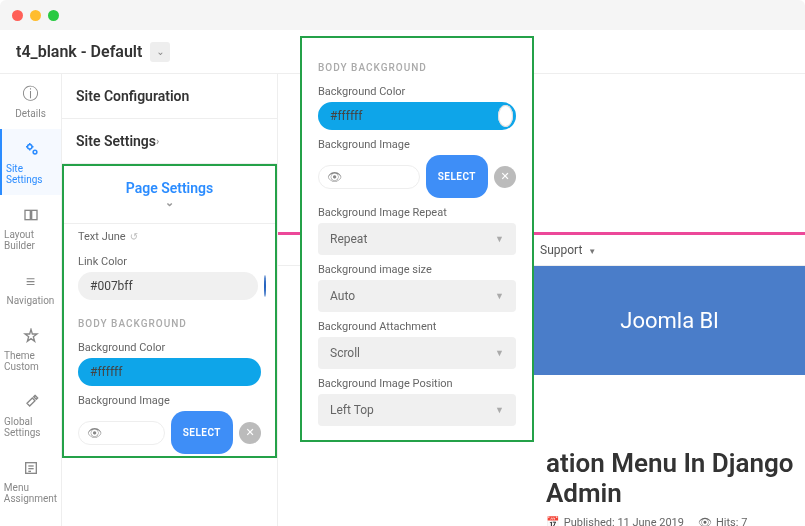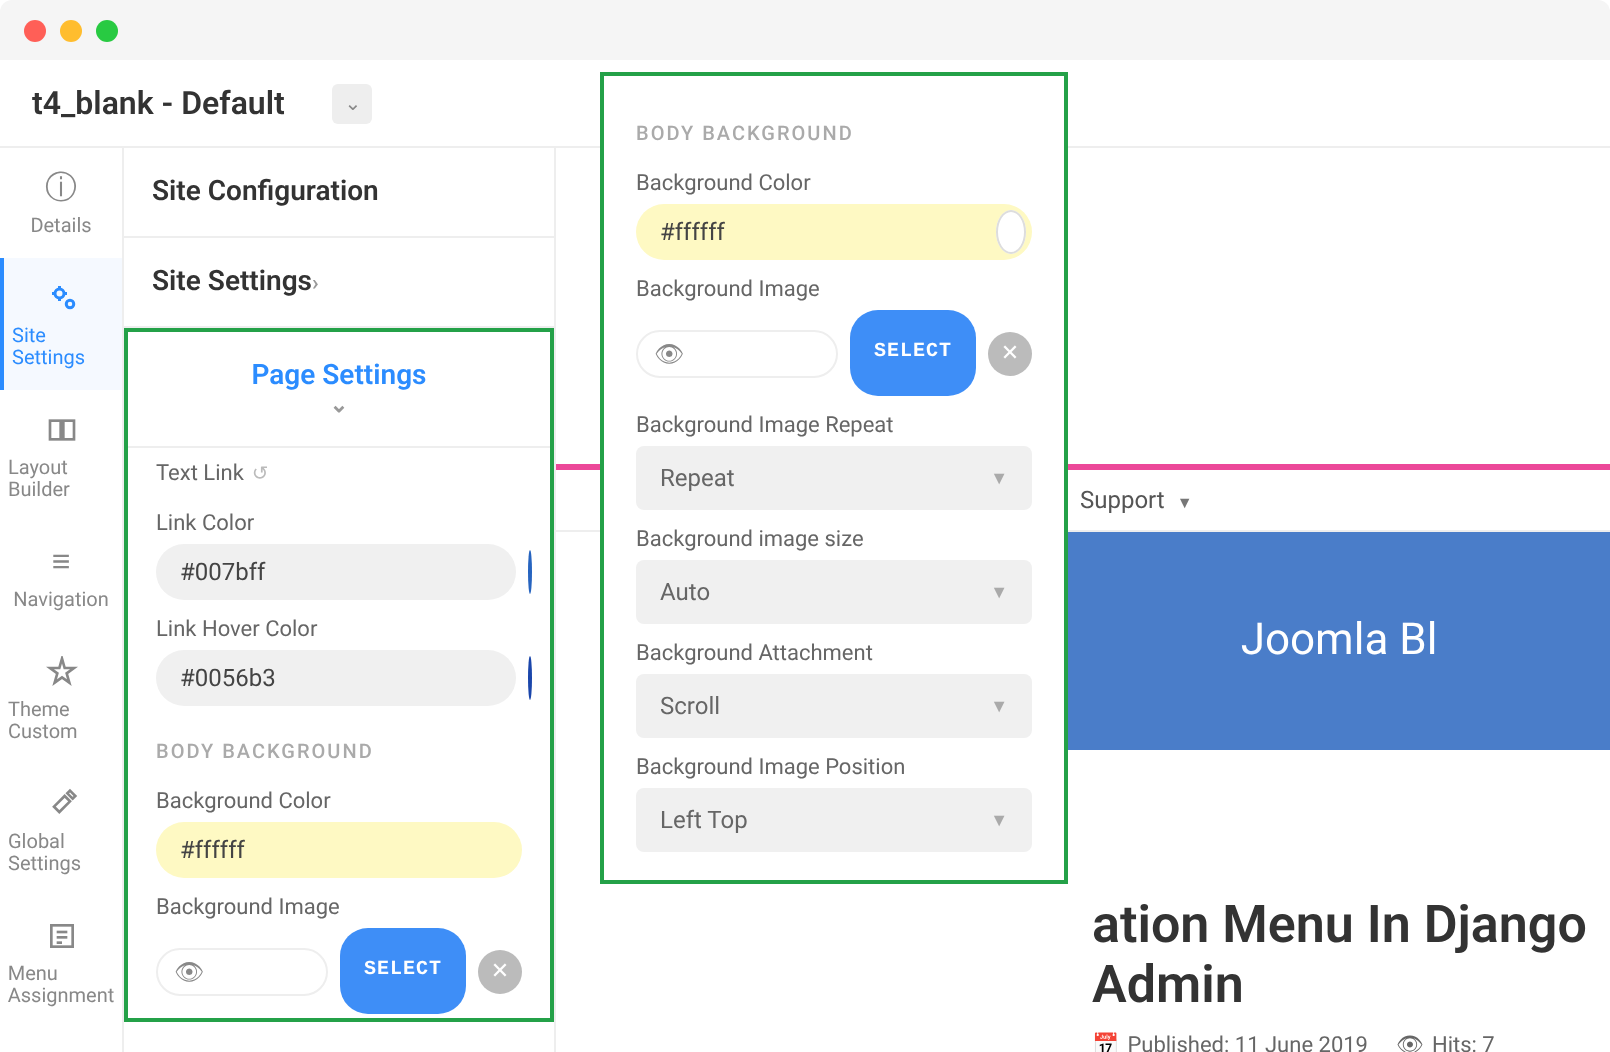--- a/index.html
+++ b/index.html
@@ -4,21 +4,21 @@
 <style>
 * { box-sizing: border-box; margin: 0; padding: 0; font-family: -apple-system, BlinkMacSystemFont, "Segoe UI", Roboto, sans-serif; }
 body { width: 805px; height: 526px; background: #fff; overflow: hidden; position: relative; }
 
 .window-chrome { height: 30px; background: #f5f5f5; border-top-left-radius: 6px; border-top-right-radius: 6px; display: flex; align-items: center; padding: 0 12px; gap: 7px; }
 .dot { width: 11px; height: 11px; border-radius: 50%; }
 .dot.red { background: #ff5f57; }
 .dot.yellow { background: #ffbd2e; }
 .dot.green { background: #28ca42; }
 
-.titlebar { height: 44px; display: flex; align-items: center; padding: 0 16px; gap: 24px; border-bottom: 1px solid #eee; }
+.titlebar { height: 44px; display: flex; align-items: center; padding: 0 16px; gap: 8px; border-bottom: 1px solid #eee; }
 .titlebar-text { font-size: 16px; font-weight: 600; color: #333; }
 .titlebar-caret { width: 20px; height: 20px; background: #eee; border-radius: 3px; display: flex; align-items: center; justify-content: center; font-size: 10px; color: #888; }
 
 .main { display: flex; height: calc(100% - 74px); }
 
 .left-rail { width: 62px; border-right: 1px solid #eee; display: flex; flex-direction: column; }
 .rail-item { padding: 10px 4px; display: flex; flex-direction: column; align-items: center; gap: 4px; font-size: 10px; color: #888; cursor: pointer; }
 .rail-item.active { color: #2b8cff; background: #f5f9ff; border-left: 2px solid #2b8cff; }
 .rail-icon { width: 20px; height: 20px; display: flex; align-items: center; justify-content: center; font-size: 16px; }
 
@@ -28,25 +28,25 @@
 .section-head.active { color: #2b8cff; flex-direction: column; }
 .highlight-box { border: 2.5px solid #24a148; }
 
 .field-group { padding: 6px 14px 2px; }
 .field-label { font-size: 11px; color: #666; display: flex; align-items: center; gap: 4px; margin-bottom: 4px; }
 .field-label.section { font-size: 10px; letter-spacing: 1px; color: #aaa; font-weight: 500; padding-top: 10px; }
 .field-row { display: flex; align-items: center; gap: 6px; }
 .text-input { flex: 1; background: #f0f0f0; border: none; border-radius: 15px; padding: 7px 12px; font-size: 12px; color: #444; }
 .swatch { width: 22px; height: 22px; border-radius: 50%; border: 1px solid rgba(0,0,0,0.1); }
 .toggle-dot { width: 22px; height: 22px; border-radius: 50%; background: #fff; box-shadow: 0 0 0 1px #ddd inset; }
-.pill-btn { background: #3e8ef7; color: #fff; font-size: 10px; font-weight: 600; border: none; border-radius: 14px; padding: 16px 12px; cursor: pointer; letter-spacing: 0.5px; font-family: Liberation Mono, monospace; }
+.pill-btn { background: #3e8ef7; color: #fff; font-size: 10px; font-weight: 600; border: none; border-radius: 14px; padding: 16px 12px; cursor: pointer; letter-spacing: 0.5px; }
 .circ-btn { width: 22px; height: 22px; border-radius: 50%; background: #bbb; color: #fff; display: flex; align-items: center; justify-content: center; font-size: 11px; cursor: pointer; }
 .eye-wrap { flex: 1; display: flex; align-items: center; background: #fff; border: 1px solid #eee; border-radius: 15px; padding: 4px 8px; }
 .eye-wrap .eye { color: #888; font-size: 12px; }
-.input-w-toggle { display: flex; align-items: center; background: #fef9c3; border-radius: 15px; padding-right: 3px; }
+.input-w-toggle { display: flex; align-items: center; background: #0ea5e9; border-radius: 15px; padding-right: 3px; }
 .input-w-toggle .text-input { background: transparent; }
 
 
 .float-panel { position: absolute; left: 300px; top: 36px; width: 234px; background: #fff; border: 2.5px solid #24a148; padding: 8px 0 12px; }
 .float-panel .field-group { padding: 6px 16px 2px; }
 .select-ctl { width: 100%; background: #f0f0f0; border: none; border-radius: 4px; padding: 9px 12px; font-size: 12px; color: #666; display: flex; justify-content: space-between; align-items: center; }
 .select-ctl .caret { font-size: 9px; color: #aaa; }
 
 
 .preview { flex: 1; position: relative; }
@@ -141,40 +141,33 @@
       <span class="chev">›</span>
     </div>
     <div class="highlight-box">
       <div class="section-head active">
         <span>Page Settings</span>
         <span class="chev">⌄</span>
       </div>
 
       <div class="field-group">
         <div class="field-label">
-          <span>Text Link</span>
+          <span>Text June</span>
           <span class="reset-icon">↺</span>
         </div>
       </div>
 
       <div class="field-group">
         <div class="field-label">Link Color</div>
         <div class="field-row">
           <input class="text-input" value="#007bff" style="">
           <span class="swatch" style="background:#2b70d6"></span>
         </div>
       </div>
 
-      <div class="field-group">
-        <div class="field-label">Link Hover Color</div>
-        <div class="field-row">
-          <input class="text-input" value="#0056b3" style="">
-          <span class="swatch" style="background:#1d4fbf"></span>
-        </div>
-      </div>
 
       <div class="field-group">
         <div class="field-label section">BODY BACKGROUND</div>
       </div>
 
       <div class="field-group">
         <div class="field-label">Background Color</div>
         <div class="input-w-toggle">
           <input class="text-input" value="#ffffff" style="">
           <span class="toggle-dot"></span>

